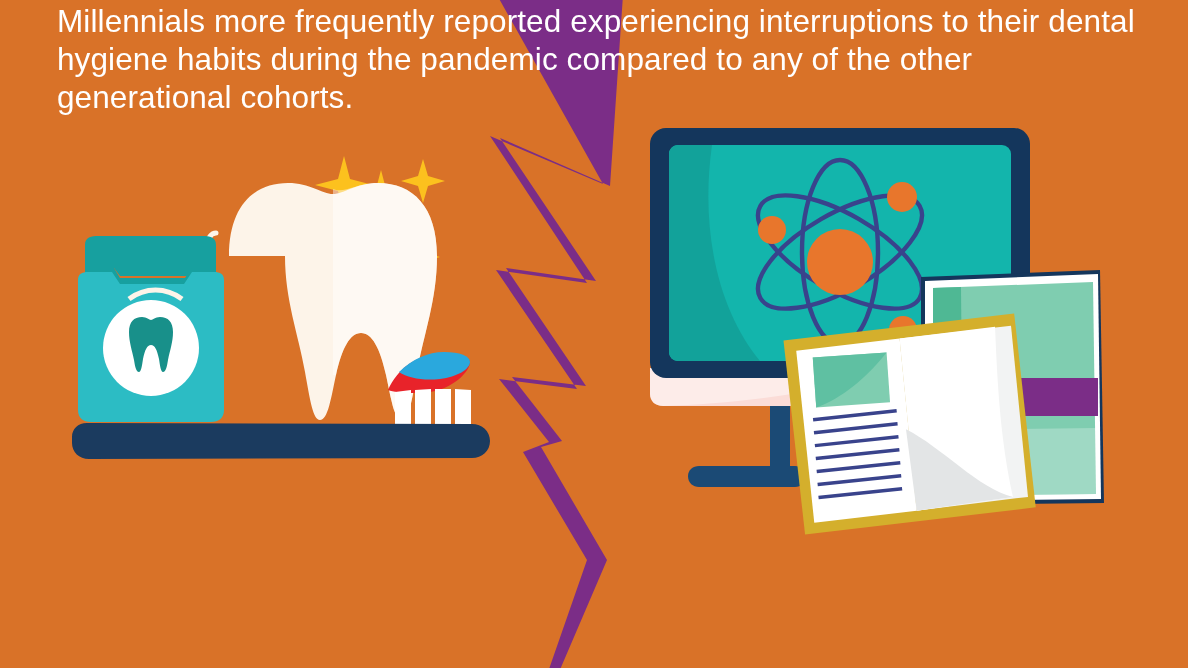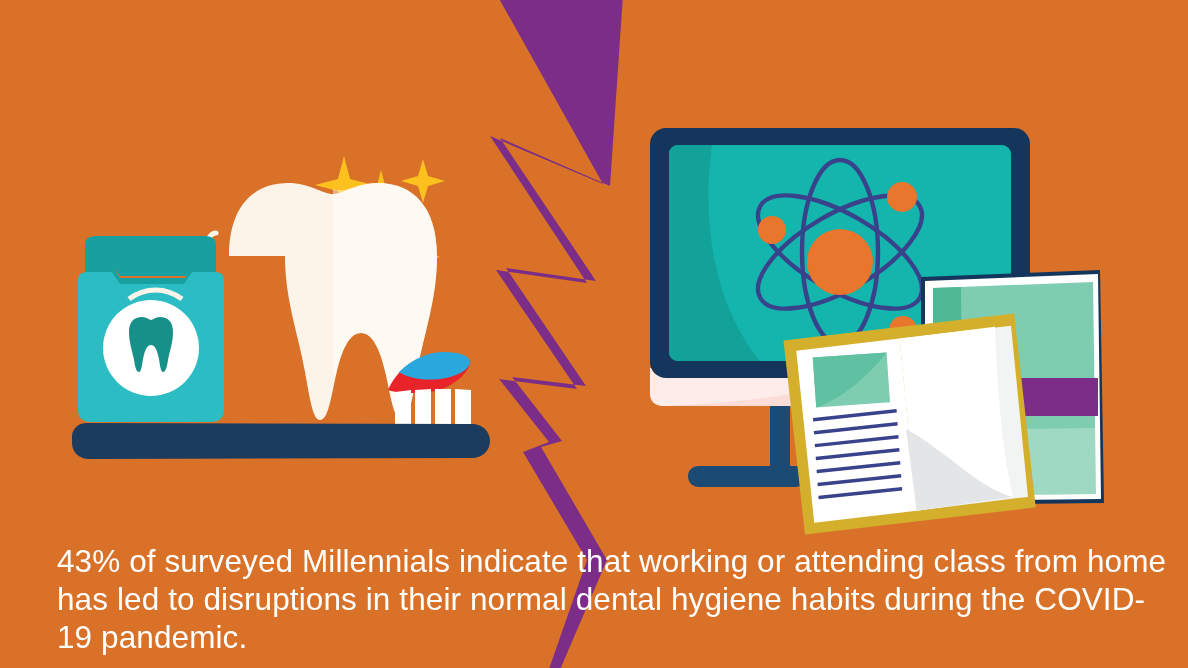--- a/index.html
+++ b/index.html
@@ -217,16 +217,16 @@
              L549 442
              L499 379
              L577 389
              L496 270
              L587 283
              L490 136
              L603 184
              Z"></path>
   </svg>
 
-
-  <div class="text-block" id="stat-text">43% of surveyed Millennials indicate that working or attending class from home has led to disruptions in their normal dental hygiene habits during the COVID-19 pandemic.</div>
+  <div class="text-block" id="headline-text">Millennials more frequently reported experiencing interruptions to their dental hygiene habits during the pandemic compared to any of the other generational cohorts.</div>
+
 
 </div>
 
 </body></html>

